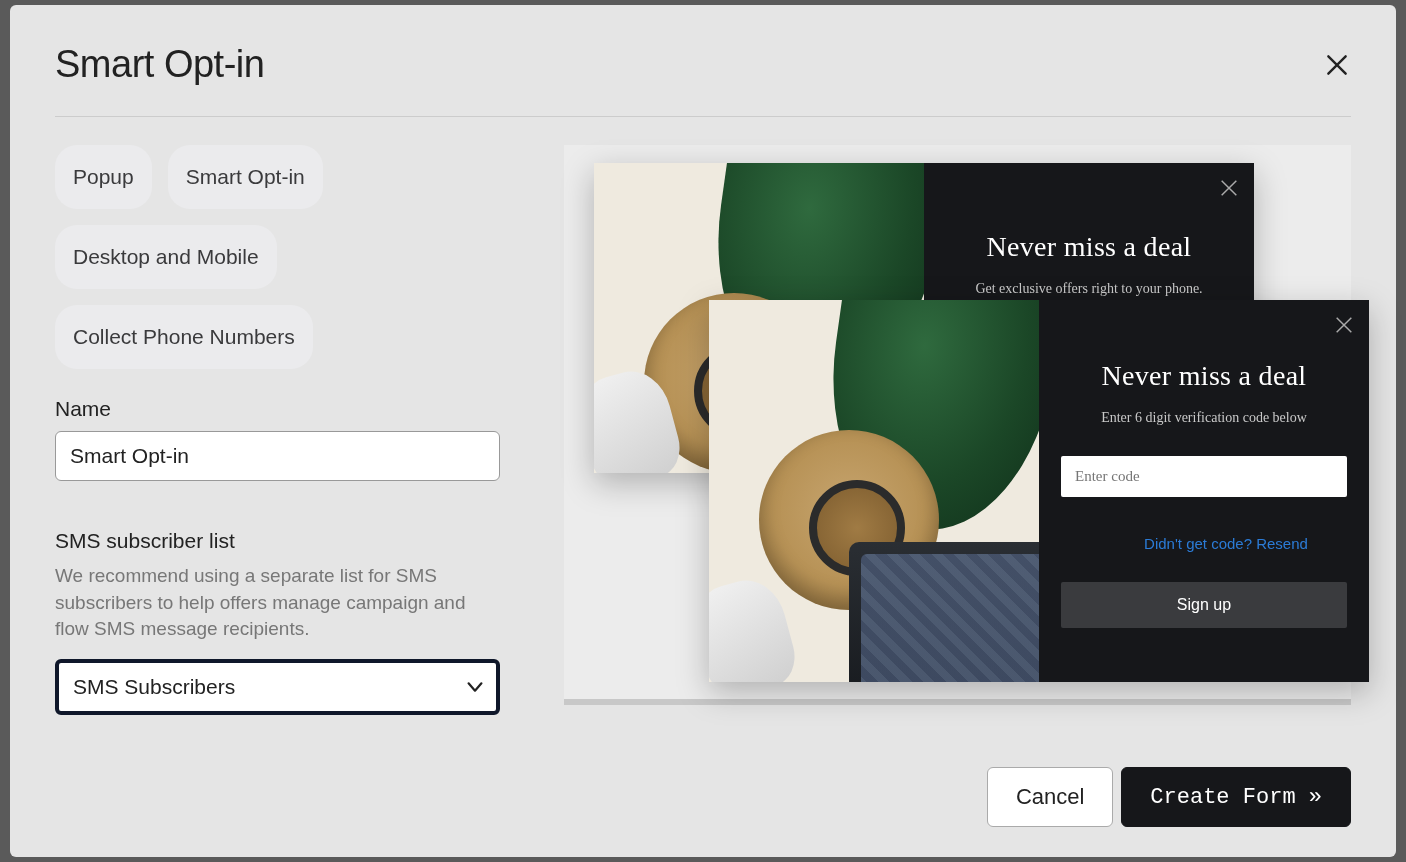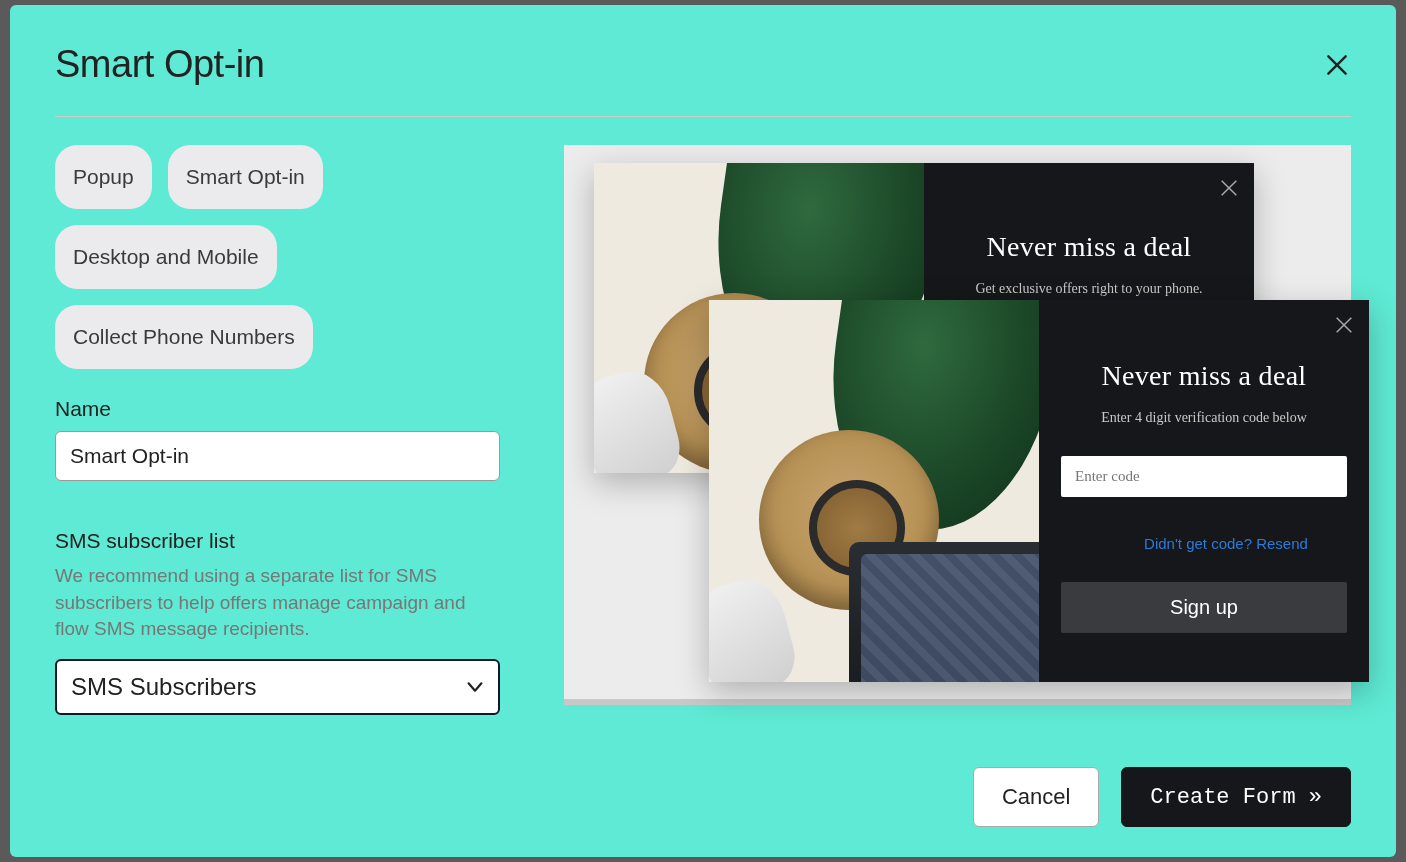--- a/index.html
+++ b/index.html
@@ -7,21 +7,21 @@
       font-family: -apple-system, BlinkMacSystemFont, "Segoe UI", Helvetica, Arial, sans-serif;
       background: #5a5a5a;
       width: 1406px;
       height: 862px;
       overflow: hidden;
       position: relative;
     }
     .modal {
       position: absolute;
       top: 5px; left: 10px; right: 10px; bottom: 5px;
-      background: #5eead4;
+      background: #e5e5e5;
       border-radius: 6px;
       padding: 38px 45px 30px 45px;
       display: flex;
       flex-direction: column;
     }
     .modal-header {
       display: flex;
       justify-content: space-between;
       align-items: center;
       padding-bottom: 30px;
@@ -75,23 +75,23 @@
     .help-text {
       font-size: 19px;
       color: #777;
       line-height: 1.4;
       margin-top: 6px;
       margin-bottom: 16px;
     }
     .select-wrap { position: relative; }
     .select-display {
       width: 100%;
-      font-size: 24px;
+      font-size: 21px;
       padding: 12px 68px 12px 14px;
-      border: 2px solid #0f172a;
+      border: 4px solid #0f172a;
       border-radius: 6px;
       color: #222;
       background: #fff;
       cursor: pointer;
       text-align: left;
       font-family: inherit;
     }
     .select-chevron {
       position: absolute;
       right: 14px; top: 50%;
@@ -221,31 +221,31 @@
       margin-top: 38px;
       cursor: pointer;
       font-family: -apple-system, BlinkMacSystemFont, sans-serif;
       margin-left: 44px;
     }
     .signup-btn {
       width: 100%;
       margin-top: 30px;
       background: #3a3b3e;
       color: #fff;
-      font-size: 20px;
+      font-size: 16px;
       padding: 14px;
       border: none;
       border-radius: 2px;
       cursor: pointer;
       font-family: -apple-system, BlinkMacSystemFont, sans-serif;
     }
     .modal-footer {
       display: flex;
       justify-content: flex-end;
-      gap: 22px;
+      gap: 8px;
       padding-top: 30px;
     }
     .btn {
       font-size: 22px;
       padding: 16px 28px;
       border-radius: 6px;
       cursor: pointer;
       font-family: inherit;
     }
     .btn-secondary {
@@ -323,21 +323,21 @@
             <div class="leaf"></div>
             <div class="hat"></div>
             <div class="suitcase"></div>
             <div class="shoe"></div>
           </div>
           <div class="card-right">
             <svg class="card-close" viewBox="0 0 24 24">
                 <path d="M4 4 L20 20 M20 4 L4 20" stroke="#aaa" stroke-width="1.6" fill="none"></path>
               </svg>
             <div class="card-heading">Never miss a deal</div>
-            <div class="card-sub">Enter 4 digit verification code below</div>
+            <div class="card-sub">Enter 6 digit verification code below</div>
             <input class="code-input" type="text" placeholder="Enter code" style="">
             <div class="resend">Didn't get code? Resend</div>
             <button class="signup-btn">Sign up</button>
           </div>
         </div>
 
       </div>
     </div>
   </div>
 

